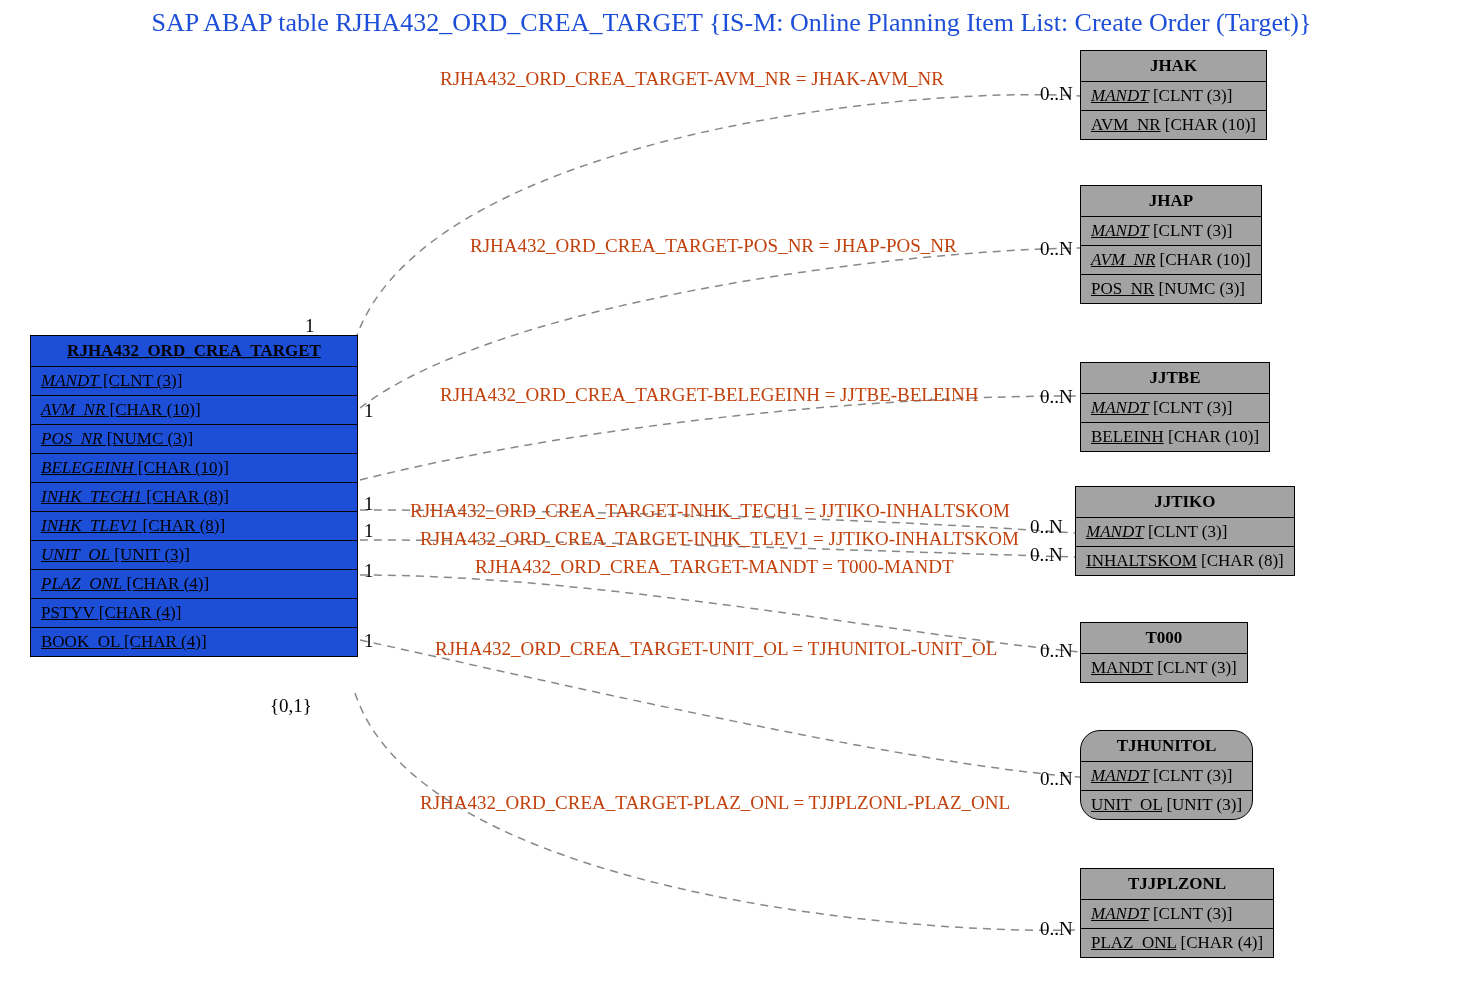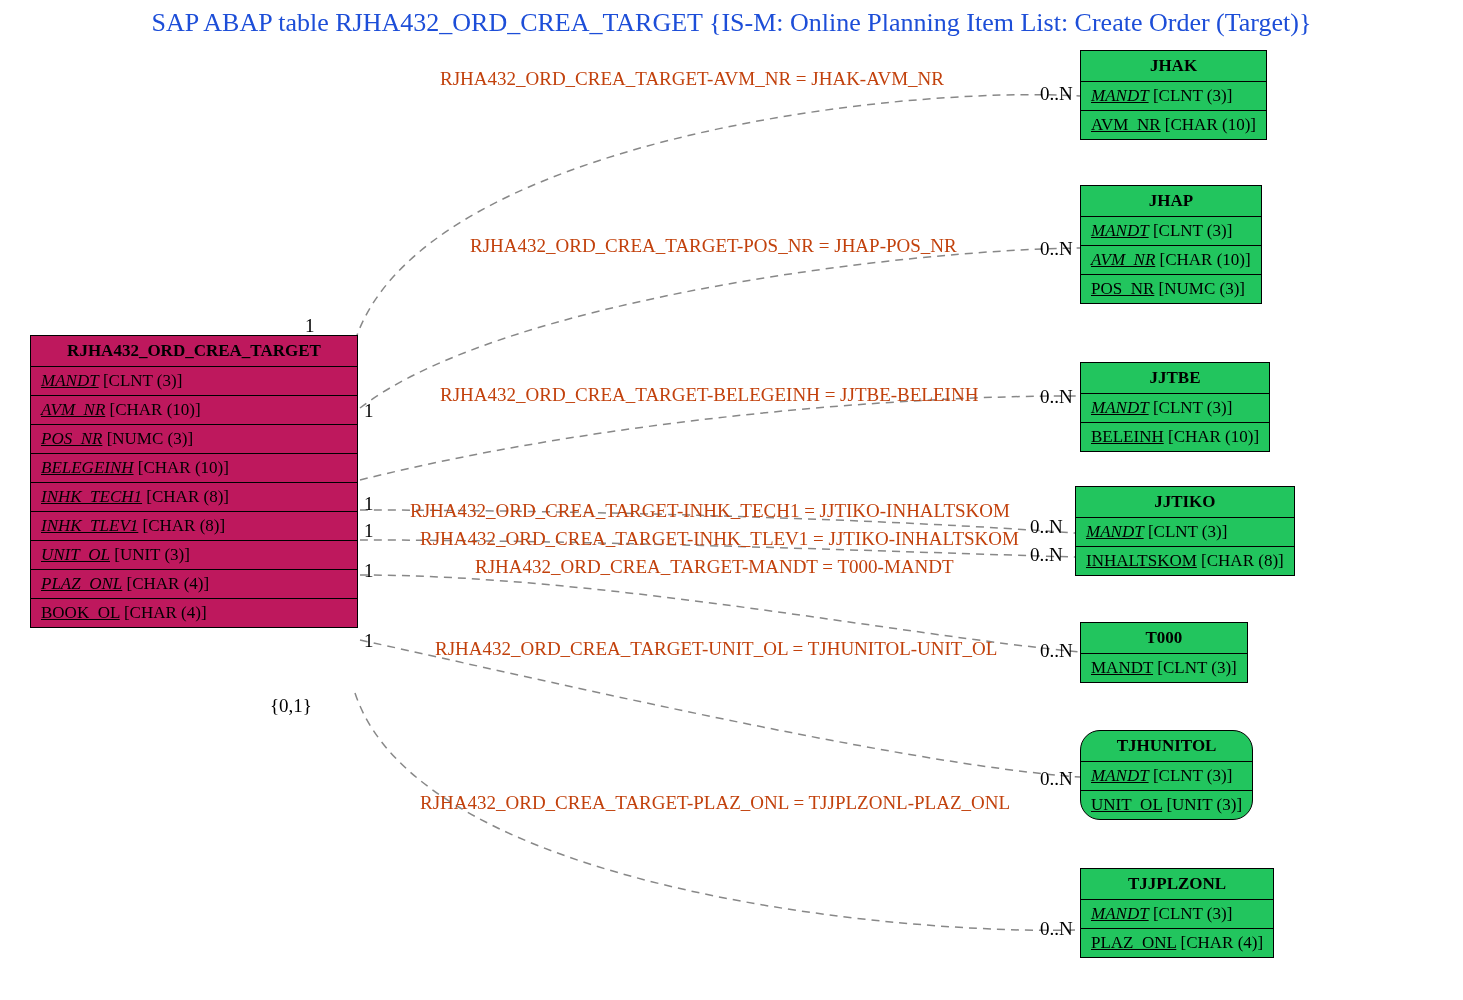--- a/index.html
+++ b/index.html
@@ -40,24 +40,25 @@
   .entity .row:last-child {
     border-bottom: none;
   }
   .entity .fname {
     text-decoration: underline;
   }
   .entity .italic .fname {
     font-style: italic;
   }
   .main-entity {
-    background: #be185d;
+    background: #1d4ed8;
+    text-decoration: underline;
   }
   .rel-entity {
-    background: #22c55e;
+    background: #a3a3a3;
   }
   .rel-label {
     position: absolute;
     font-size: 19px;
     color: #c2410c;
     white-space: nowrap;
   }
   .card-label {
     position: absolute;
     font-size: 19px;
@@ -106,20 +107,21 @@
   <div class="header">RJHA432_ORD_CREA_TARGET</div>
   <div id="main-fields">
       <div class="row italic"><span class="fname">MANDT</span><span> [CLNT (3)]</span></div>
       <div class="row italic"><span class="fname">AVM_NR</span><span> [CHAR (10)]</span></div>
       <div class="row italic"><span class="fname">POS_NR</span><span> [NUMC (3)]</span></div>
       <div class="row italic"><span class="fname">BELEGEINH</span><span> [CHAR (10)]</span></div>
       <div class="row italic"><span class="fname">INHK_TECH1</span><span> [CHAR (8)]</span></div>
       <div class="row italic"><span class="fname">INHK_TLEV1</span><span> [CHAR (8)]</span></div>
       <div class="row italic"><span class="fname">UNIT_OL</span><span> [UNIT (3)]</span></div>
       <div class="row italic"><span class="fname">PLAZ_ONL</span><span> [CHAR (4)]</span></div>
+      <div class="row"><span class="fname">PSTYV</span><span> [CHAR (4)]</span></div>
       <div class="row"><span class="fname">BOOK_OL</span><span> [CHAR (4)]</span></div>
     </div>
 </div>
 
 <div class="entity rel-entity" style="left:1080px; top:50px;">
   <div class="header">JHAK</div>
   <div id="rel-0">
       <div class="row italic"><span class="fname">MANDT</span><span> [CLNT (3)]</span></div>
       <div class="row"><span class="fname">AVM_NR</span><span> [CHAR (10)]</span></div>
     </div>

